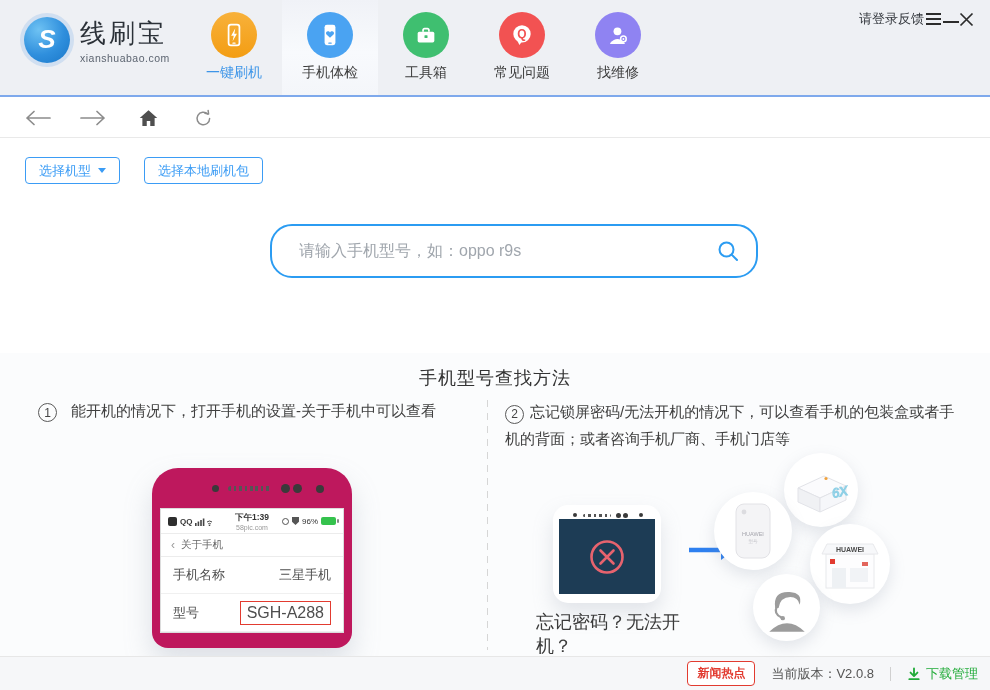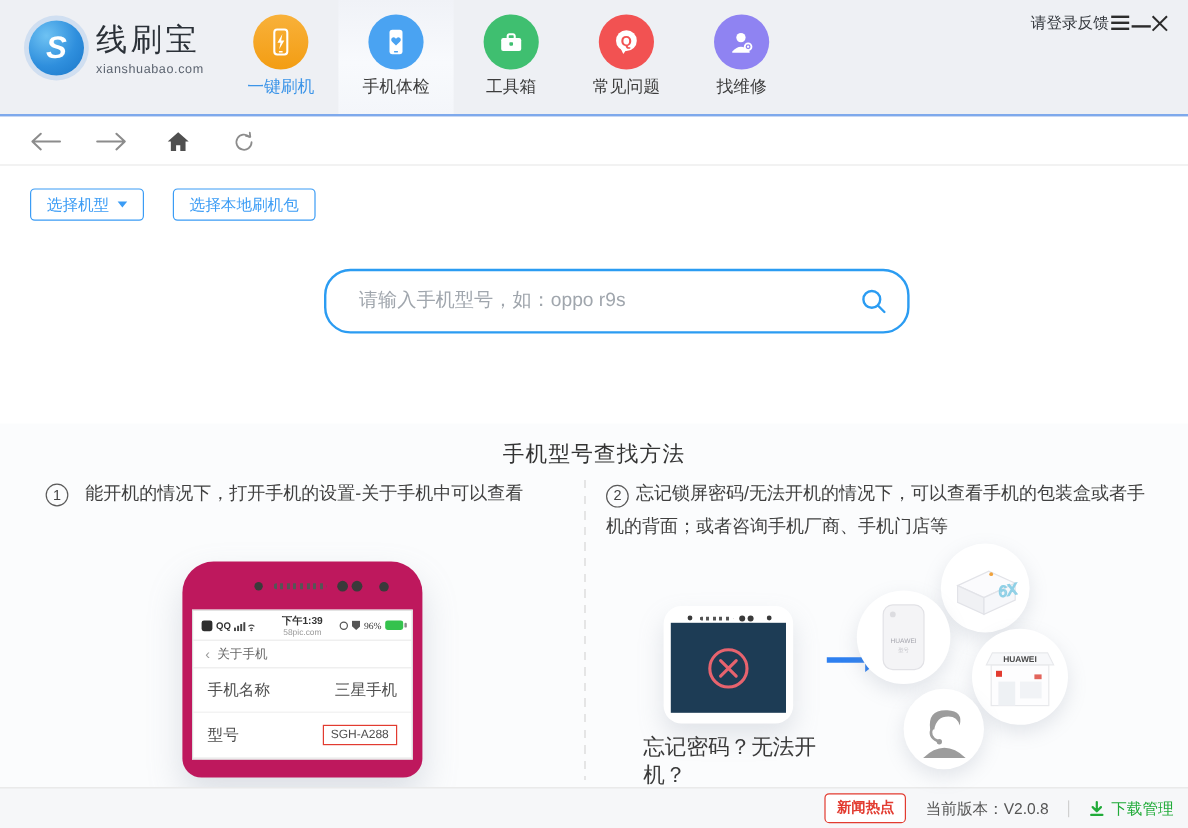--- a/index.html
+++ b/index.html
@@ -84,30 +84,30 @@
   .sbar { height:25px; display:flex; align-items:center; padding:0 7px; border-bottom:1px solid #ececec; position:relative; }
   .sb-left { display:flex; align-items:center; gap:3px; }
   .sb-sq { width:9px; height:9px; background:#2e2e2e; border-radius:2px; }
   .sb-qq { font-size:8px; font-weight:bold; color:#333; }
   .sb-center { position:absolute; left:0; right:0; top:3px; text-align:center; }
   .sb-time { font-size:8.5px; color:#333; font-weight:bold; }
   .sb-site { font-size:7px; color:#9a9a9a; }
   .sb-right { margin-left:auto; display:flex; align-items:center; gap:3px; }
   .sb-mini { width:7px; height:7px; border:1px solid #555; border-radius:50%; }
   .sb-shield { width:7px; height:8px; background:#555; clip-path:polygon(0 0,100% 0,100% 60%,50% 100%,0 60%); }
-  .sb-pct { font-size:8px; color:#333;font-family:Liberation Serif, serif; }
+  .sb-pct { font-size:8px; color:#333; }
   .battery { width:15px; height:8px; background:#35c24d; border-radius:2px; position:relative; }
   .battery:after { content:""; position:absolute; right:-3px; top:2px; width:2px; height:4px; background:#888; border-radius:1px; }
   .navrow { height:23px; display:flex; align-items:center; gap:6px; padding:0 10px;
             border-bottom:1px solid #ececec; font-size:10.5px; color:#666; }
   .chev { color:#9a9a9a; font-size:12px; }
   .prow { height:37px; display:flex; align-items:center; justify-content:space-between;
           padding:0 12px; font-size:13px; color:#4e4e4e; border-bottom:1px solid #f0f0f0; }
   .prow:last-child { height:38px; }
-  .redbox { border:1.5px solid #e23b30; padding:2px 6px; font-size:10px; color:#4e4e4e; }
+  .redbox { border:1.5px solid #e23b30; padding:2px 6px; font-size:16px; color:#4e4e4e; }
 
   
   .phone2 { position:absolute; left:65px; top:107px; width:108px; height:98px; background:#fff;
             border-radius:15px; box-shadow:0 10px 20px rgba(150,160,175,.25); }
   .p2screen { position:absolute; left:6px; top:14px; right:6px; bottom:9px; background:#1d3c55;
               display:flex; align-items:center; justify-content:center; }
   .cap2 { position:absolute; left:48px; top:212px; width:150px; font-size:18px; color:#3a3a3a; }
   .arrow2 { position:absolute; left:199px; top:138px; }
   .circ { position:absolute; background:#fff; border-radius:50%;
           box-shadow:0 6px 16px rgba(125,135,155,.20); display:flex; align-items:center; justify-content:center; }

